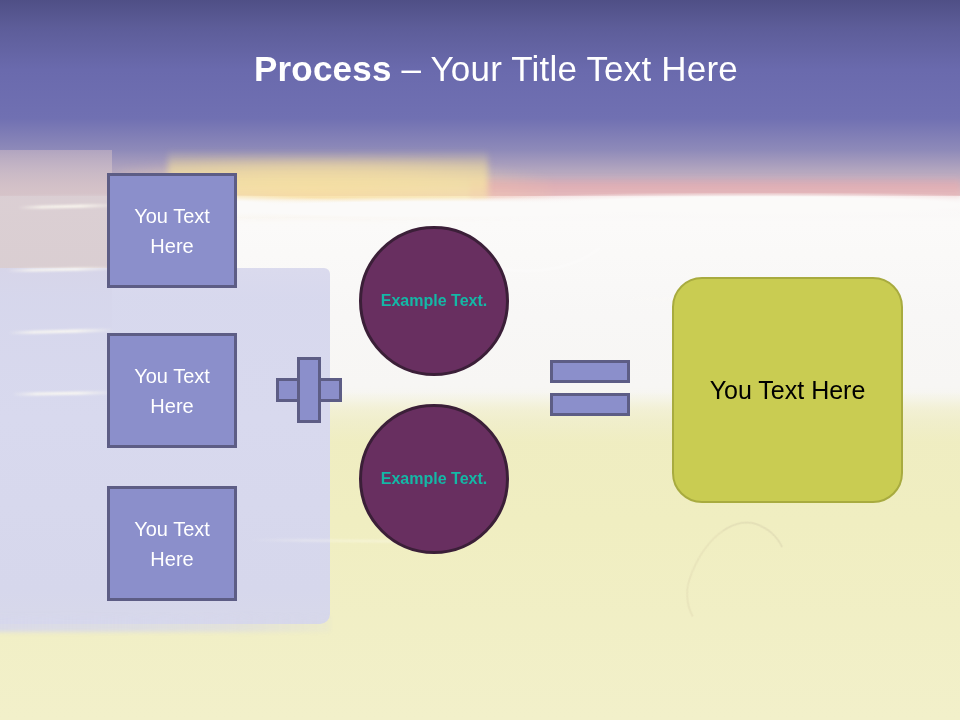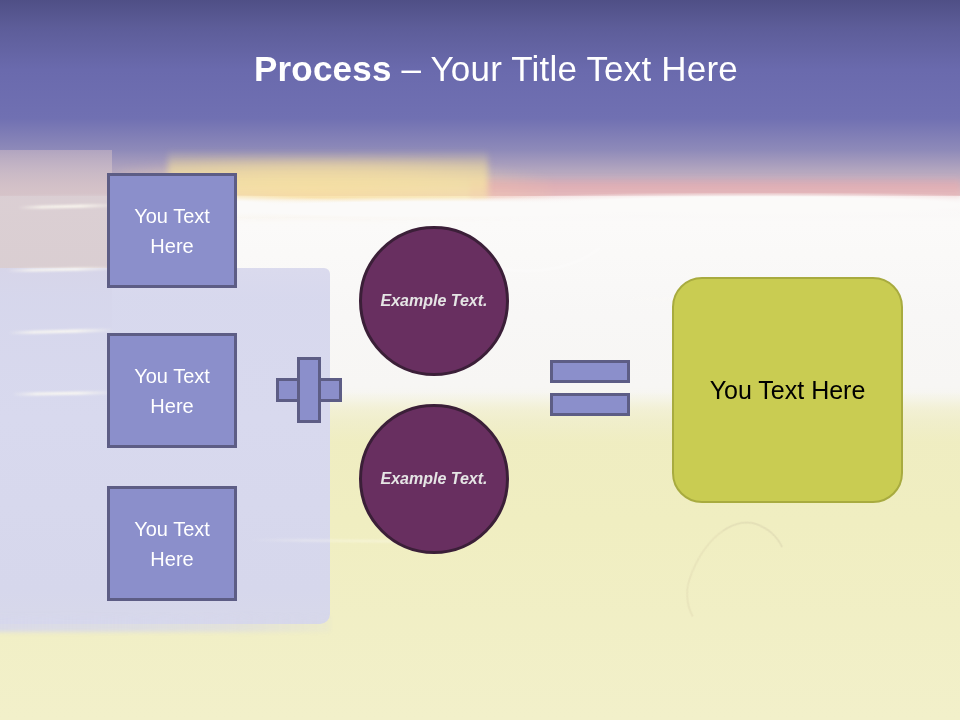--- a/index.html
+++ b/index.html
@@ -272,25 +272,24 @@
     width: 150px;
     height: 150px;
     border-radius: 50%;
     background: #682f60;
     border: 3px solid #3b1f38;
     box-sizing: border-box;
     display: flex;
     align-items: center;
     justify-content: center;
     text-align: center;
-    color: #e5e5e5;
+    color: #14b8a6;
     font-size: 16px;
     line-height: 26px;
     font-weight: bold;
-    font-style: italic;
     padding: 0 16px;
   }
   #circle1 { left: 359px; top: 226px; }
   #circle2 { left: 359px; top: 404px; }
 
   
   .equals {
     position: absolute;
     left: 550px;
     top: 360px;

